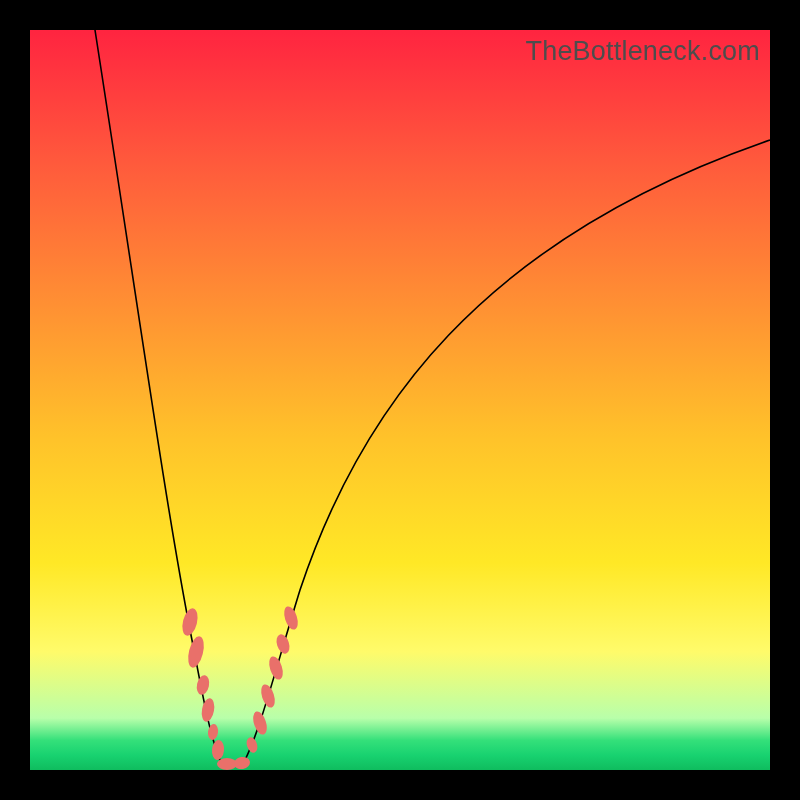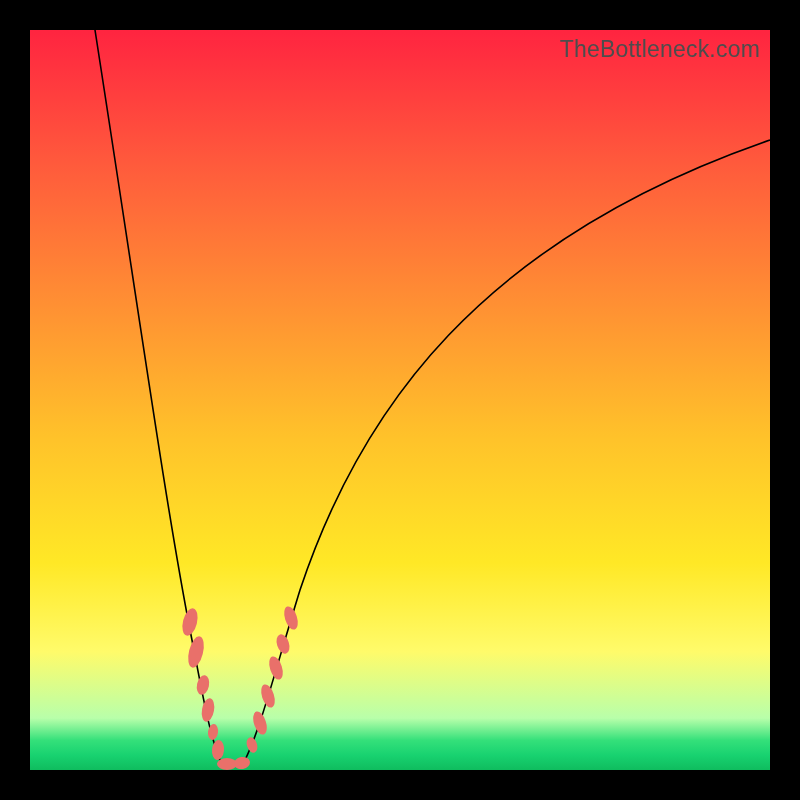--- a/index.html
+++ b/index.html
@@ -28,21 +28,21 @@
       #b8ffaa 93%,
       #34e07a 96%,
       #18d270 98%,
       #0fbc5e 100%
     );
   }
   .watermark {
     position: absolute;
     top: 6px;
     right: 10px;
-    font-size: 23px;
+    font-size: 27px;
     font-weight: 500;
     color: #4d4d4d;
     letter-spacing: 0.2px;
     user-select: none;
     margin-left: 9px;
   }
   svg.curve {
     position: absolute;
     left: 0;
     top: 0;

